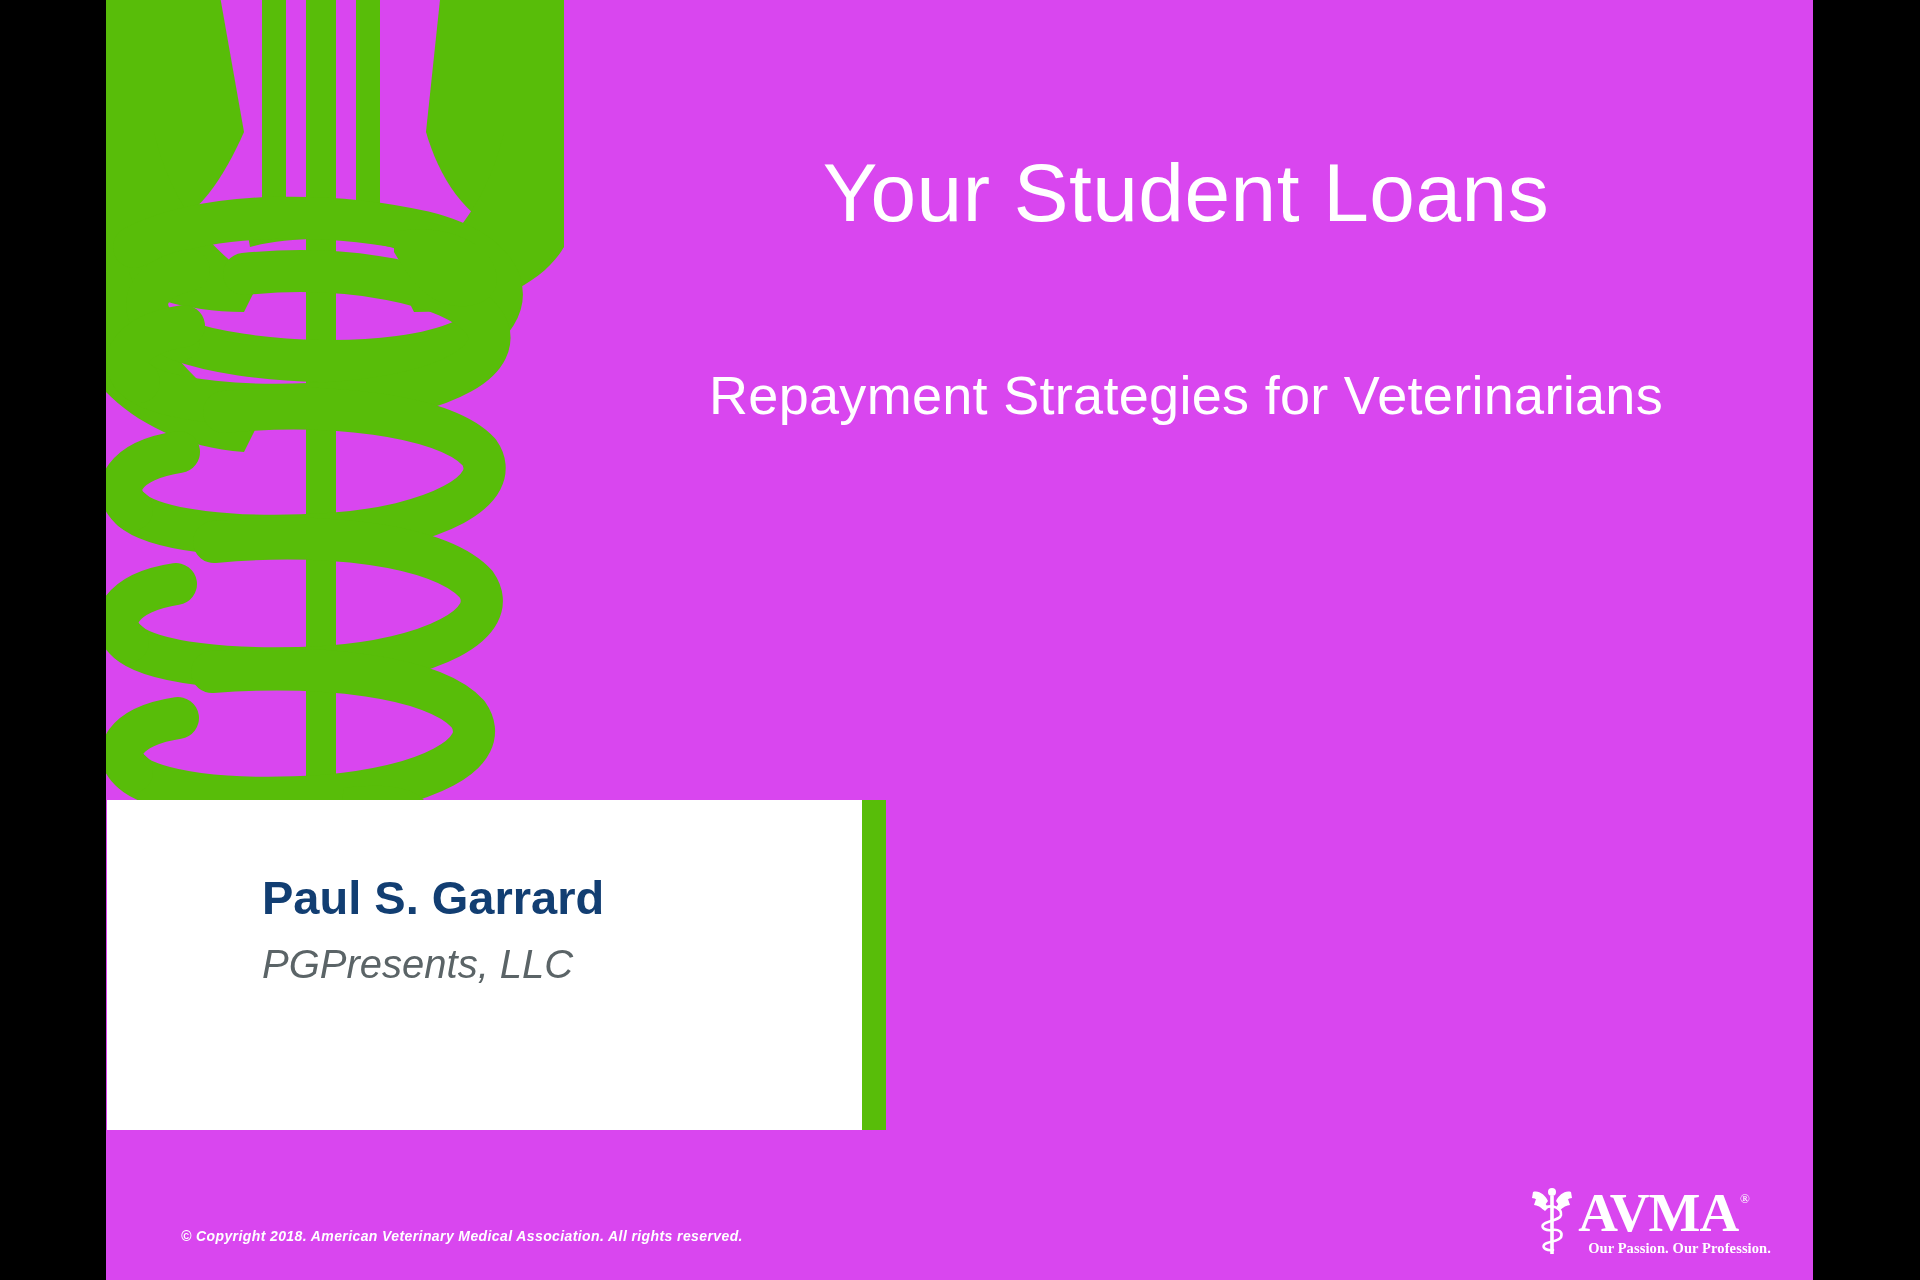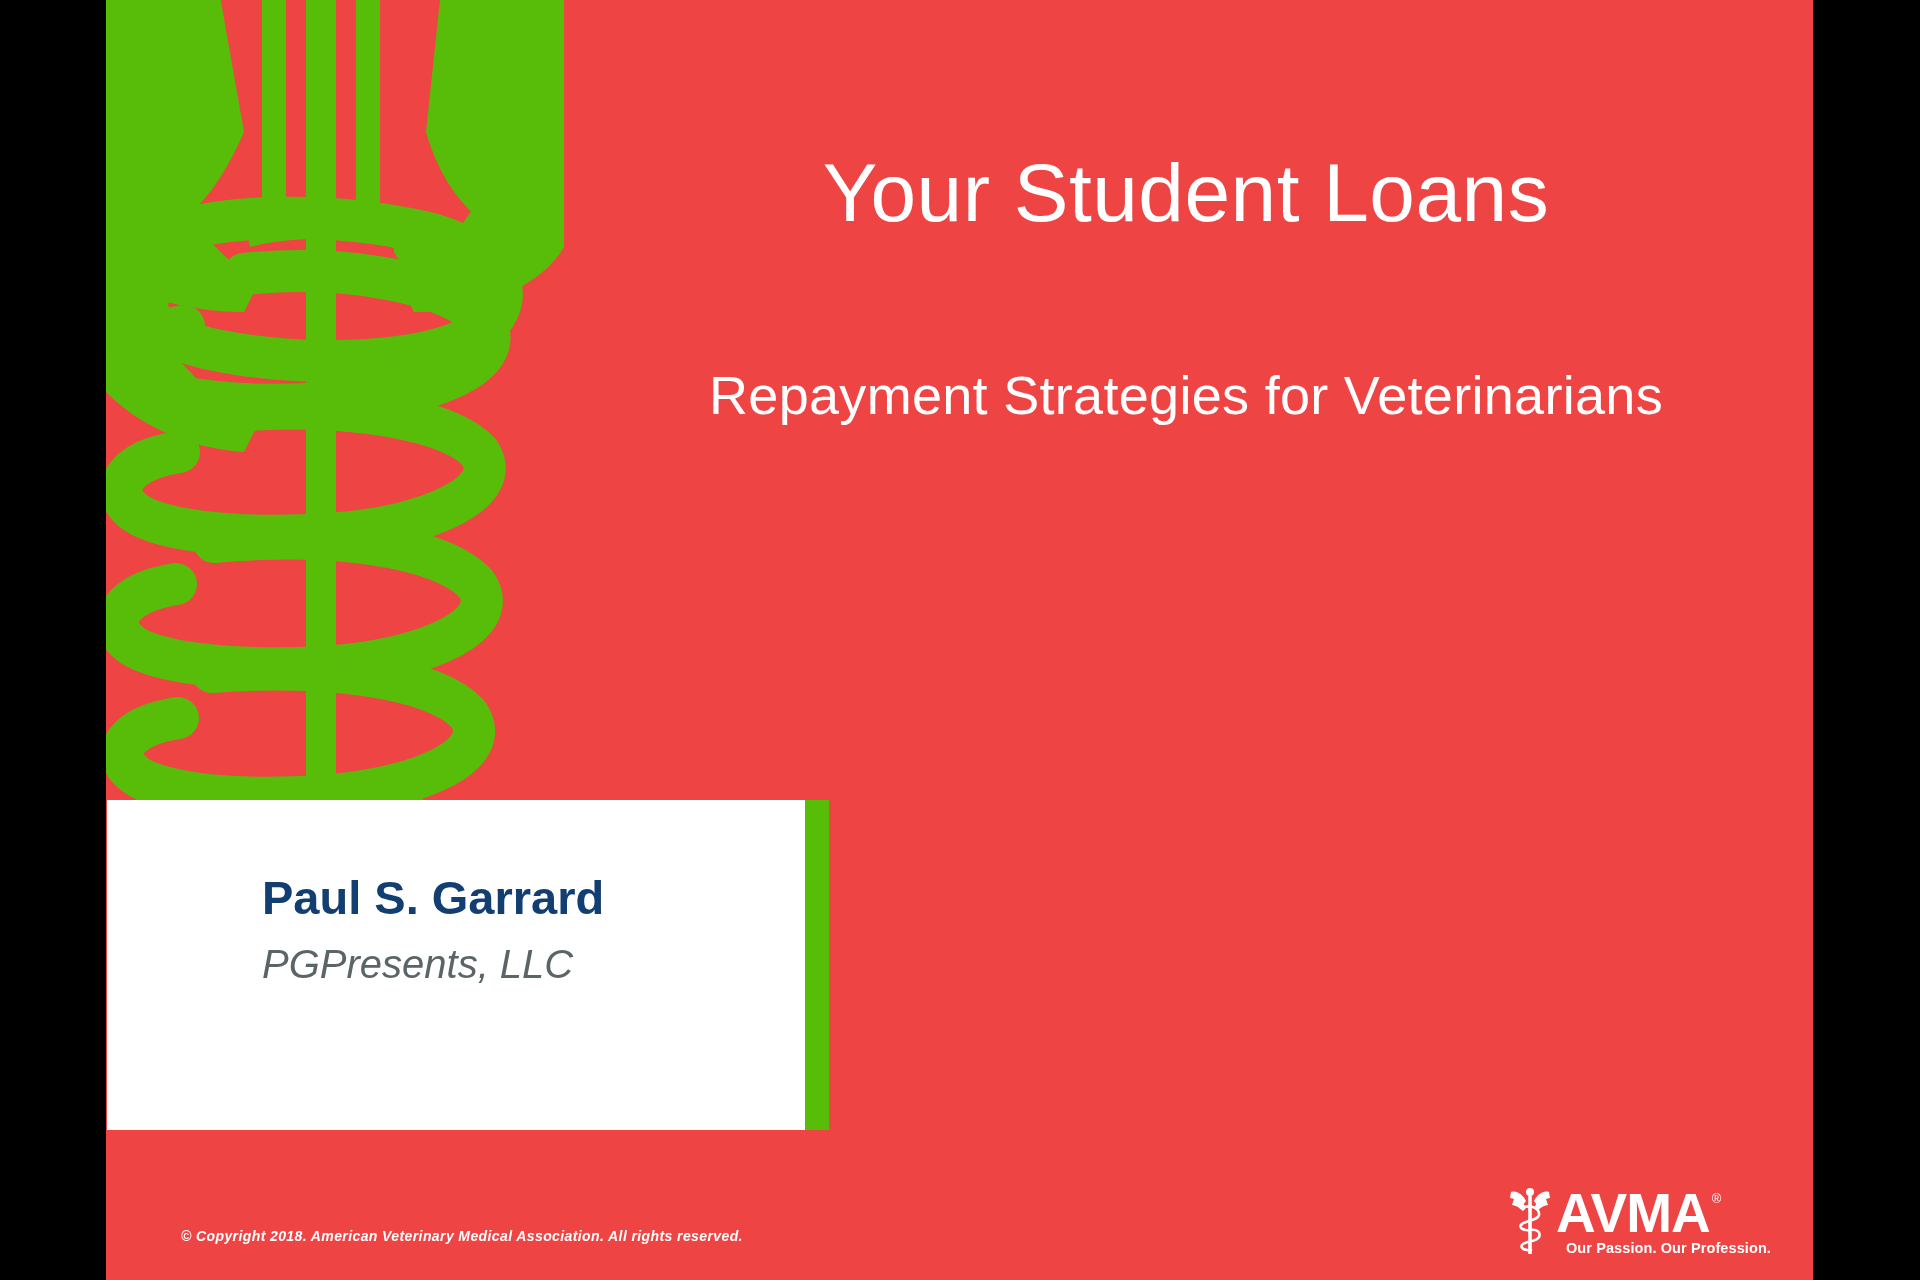--- a/index.html
+++ b/index.html
@@ -31,21 +31,21 @@
   .letterbox.left  { left: 0;  width: 106px; }
   .letterbox.right { left: 1813px; width: 107px; }
 
   
   #slide {
     position: absolute;
     left: 106px;
     top: 0;
     width: 1707px;
     height: 1280px;
-    background: #ef4444;
+    background: #d946ef;
     overflow: hidden;
   }
 
   
   #caduceus {
     position: absolute;
     left: -12px;
     top: -18px;
     width: 470px;
     height: 845px;
@@ -80,21 +80,21 @@
     text-align: center;
     margin: 130px 0 0 0;
     white-space: nowrap;
   }
 
   
   #presenter-card {
     position: absolute;
     left: 1px;
     top: 800px;
-    width: 722px;
+    width: 779px;
     height: 330px;
     background: #ffffff;
     z-index: 20;
     display: flex;
     flex-direction: column;
     justify-content: flex-start;
     padding: 72px 0 0 155px;
   }
   #presenter-accent {
     position: absolute;
@@ -145,20 +145,21 @@
     align-items: flex-start;
     z-index: 25;
   }
   #avma-mark { width: 44px; height: 70px; flex: none; }
   #avma-text-wrap {
     display: flex;
     flex-direction: column;
     align-items: flex-start;
     margin-left: 4px;
     padding-top: 2px;
+    font-family: Liberation Serif, serif;
   }
   #avma-wordmark-row {
     display: flex;
     align-items: flex-start;
   }
   #avma-wordmark {
     color: #ffffff;
     font-size: 55px;
     font-weight: bold;
     line-height: 0.92;

